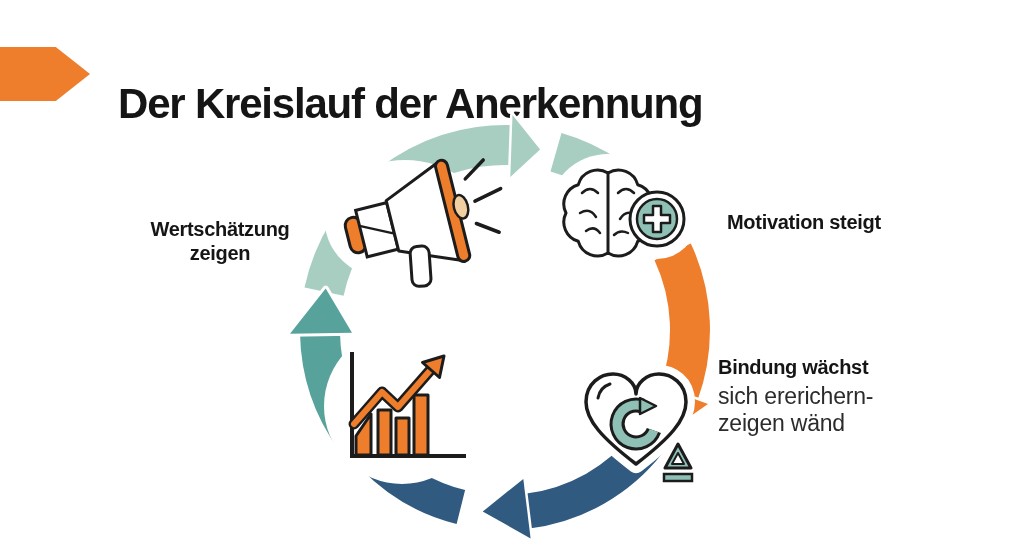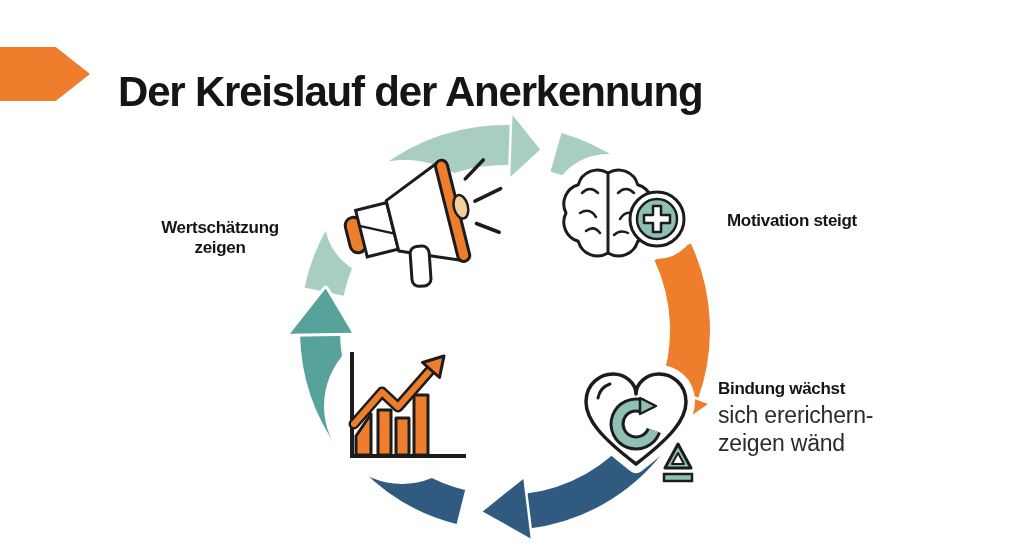--- a/index.html
+++ b/index.html
@@ -1,29 +1,29 @@
 <!DOCTYPE html>
 <html><head>
 <meta charset="utf-8">
 <style>
   html,body{margin:0;padding:0;background:#fff;}
   .stage{position:relative;width:1024px;height:558px;background:#ffffff;overflow:hidden;
          font-family:"Liberation Sans",sans-serif;}
   .chevron{position:absolute;left:0;top:47px;width:90px;height:54px;background:#EE7E2C;
            clip-path:polygon(0 0,62% 0,100% 50%,62% 100%,0 100%);}
-  .title{position:absolute;left:118px;top:40px;font-size:42px;font-weight:bold;
+  .title{position:absolute;left:118px;top:52px;font-size:42px;font-weight:bold;
          letter-spacing:-1.2px;color:#151515;white-space:nowrap;}
   .diagram-svg{position:absolute;left:0;top:0;width:1024px;height:558px;}
   .label{position:absolute;color:#151515;}
-  .label .head{font-weight:bold;font-size:17px;line-height:1.18;letter-spacing:-0.3px;}
+  .label .head{font-weight:bold;font-size:20px;line-height:1.18;letter-spacing:-0.3px;}
   .label .sub{font-size:23px;line-height:1.2;color:#2b2b2b;margin-top:3px;letter-spacing:-0.2px;}
   .label.center{text-align:center;}
   #label-wertschaetzung{left:98px;top:218px;width:244px;}
   #label-motivation{left:718px;top:211px;width:290px;margin-left:9px;}
-  #label-bindung{left:718px;top:379px;width:290px;}
+  #label-bindung{left:718px;top:356px;width:290px;}
   #label-leistung{left:92px;top:386px;width:256px;}
   .ink{stroke:#1C1C1C;}
   .whitefill{fill:#ffffff;}
   .nofill{fill:none;}
 </style>
 </head>
 <body>
 
 <div class="stage">
 

